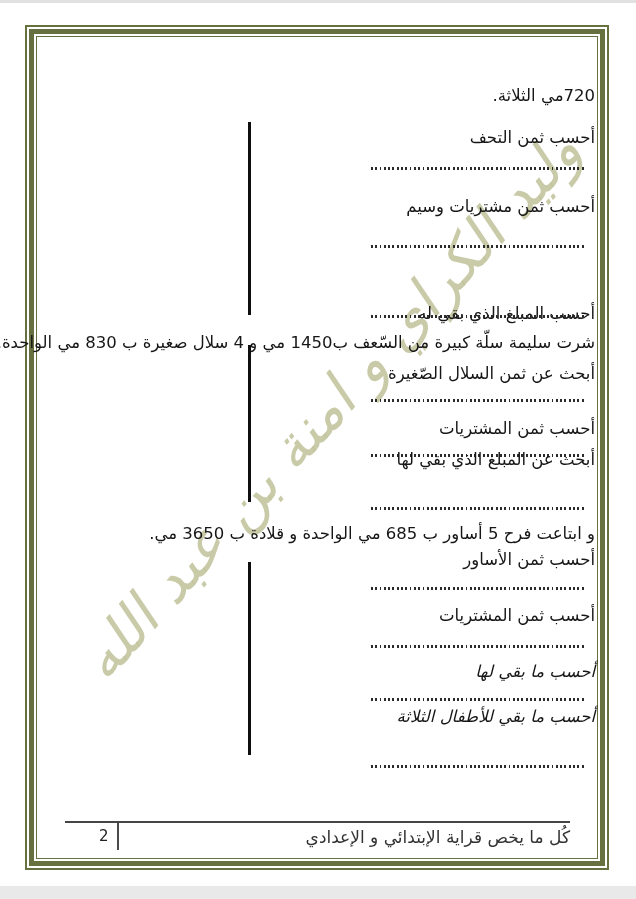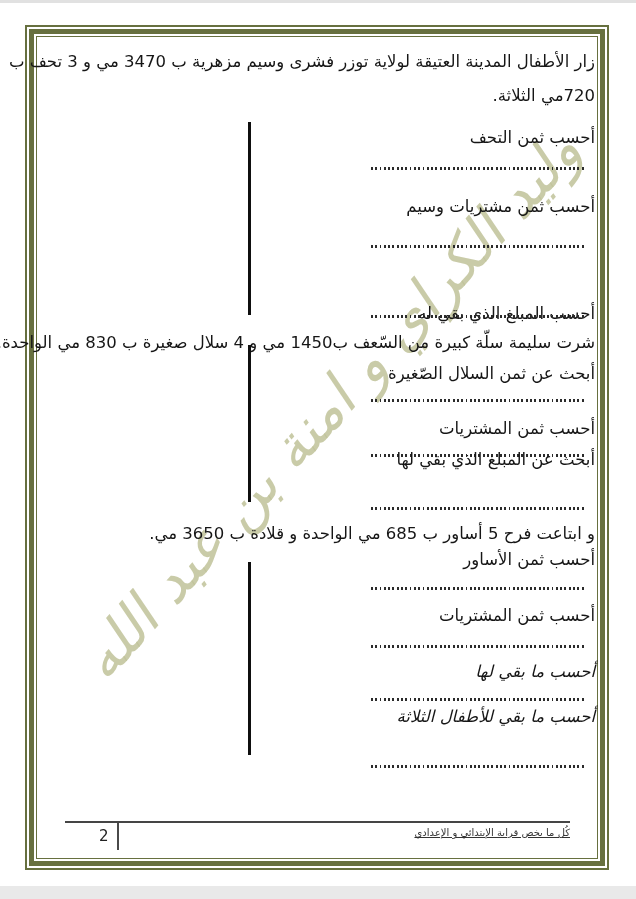--- a/index.html
+++ b/index.html
@@ -33,41 +33,40 @@
     position:absolute;direction:rtl;text-align:right;white-space:nowrap;
     font-size:16.5px;line-height:24px;color:#161616;
   }
   .dots{
     position:absolute;width:214px;height:3px;
     background-image:repeating-linear-gradient(to right,#2b2b2b 0 1.8px,transparent 1.8px 4.3px);
   }
   .vline{position:absolute;left:248px;width:2.5px;background:#0f0f0f;}
 
   .footer-rule{position:absolute;left:65px;top:821px;width:505px;height:2px;background:#454545;}
-  .footer-text{position:absolute;right:66px;top:827px;font-size:10px;color:#333;direction:rtl;white-space:nowrap;text-decoration:underline;}
+  .footer-text{position:absolute;right:66px;top:827px;font-size:17px;color:#333;direction:rtl;white-space:nowrap;}
   .page-num{position:absolute;left:99px;top:827px;font-size:15px;color:#222;}
   .page-bar{position:absolute;left:117px;top:823px;width:2px;height:27px;background:#4a4a4a;}
 </style>
 </head>
 <body>
 
 <div class="edge-top"></div>
 <div class="edge-bottom"></div>
 
 <div class="watermark">وليد الكراي و امنة بن عبد الله</div>
 
 <div class="frame">
   <div class="f-outer"></div>
   <div class="f-mid"></div>
   <div class="f-inner"></div>
 </div>
 
 <div class="content">
 
-  <div class="txt" style="top:50px;right:41px;">زار الأطفال المدينة العتيقة لولاية توزر فشرى وسيم مزهرية ب 3470 مي و 3 تحف ب</div>
   <div class="txt" style="top:84px;right:41px;">720مي الثلاثة.</div>
 
   <div class="txt" style="top:126px;right:41px;">أحسب ثمن التحف</div>
   <div class="dots" style="top:167px;right:51px;"></div>
 
   <div class="txt" style="top:195px;right:41px;">أحسب ثمن مشتريات وسيم</div>
   <div class="dots" style="top:245px;right:51px;"></div>
 
   <div class="txt" style="top:268px;right:41px;margin-top:34px;">أحسب المبلغ الذي بقي له</div>
   <div class="dots" style="top:315px;right:51px;"></div>

